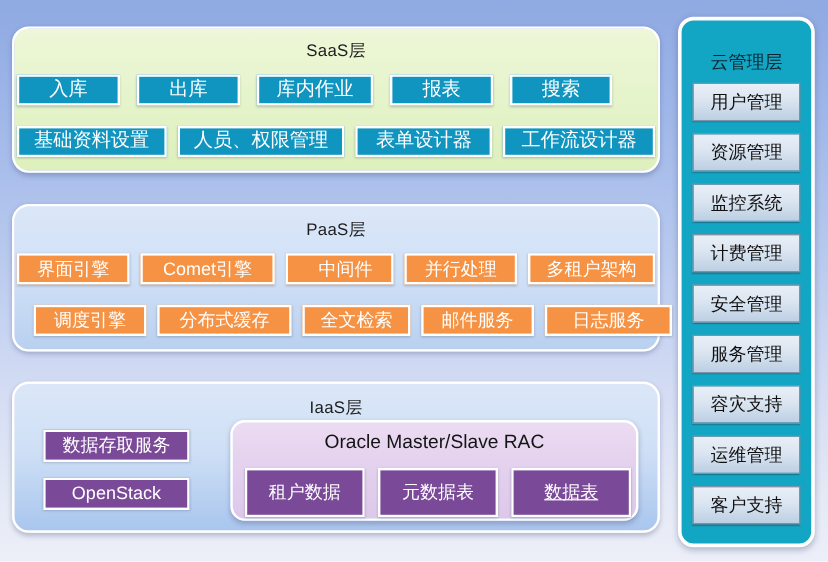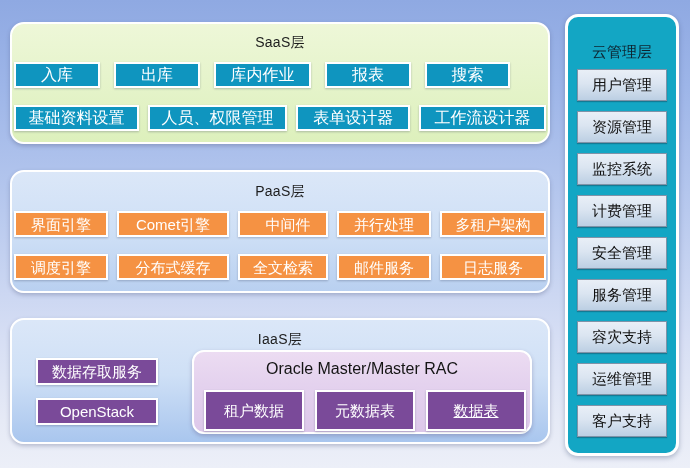--- a/index.html
+++ b/index.html
@@ -90,21 +90,21 @@
 
   
   #saas-row-1 { left: 14px; top: 62px; width: 532px; }
   #saas-row-1 .chip { margin-right: 14px; }
   #saas-row-2 { left: 14px; top: 105px; width: 532px; }
   #saas-row-2 .chip { margin-right: 9px; }
 
   
   #paas-row-1 { left: 14px; top: 211px; width: 532px; }
   #paas-row-1 .chip { margin-right: 9px; }
-  #paas-row-2 { left: 14px; top: 254px; width: 532px; }
+  #paas-row-2 { left: 28px; top: 254px; width: 532px; }
   #paas-row-2 .chip { margin-right: 9px; }
 
   
   #iaas-left {
     position: absolute;
     left: 36px; top: 358px;
     display: flex; flex-direction: column;
   }
   #iaas-left .chip { margin-bottom: 13px; width: 122px; height: 27px; }
 
@@ -219,21 +219,21 @@
   <div class="layer" id="iaas-layer">
     <div class="layer-title" style="top:11px;">IaaS层</div>
   </div>
 
   <div id="iaas-left">
     <div class="chip chip-iaas">数据存取服务</div>
     <div class="chip chip-iaas" style="margin-bottom:0;">OpenStack</div>
   </div>
 
   <div id="oracle-panel">
-    <div id="oracle-title">Oracle Master/Master RAC</div>
+    <div id="oracle-title">Oracle Master/Slave RAC</div>
     <div id="oracle-row">
       <div class="chip chip-iaas">租户数据</div>
       <div class="chip chip-iaas">元数据表</div>
       <div class="chip chip-iaas" style="margin-right:0;text-decoration:underline;">数据表</div>
     </div>
   </div>
 
   <div id="cloud-panel">
     <div id="cloud-title">云管理层</div>
     <div id="cloud-list">

